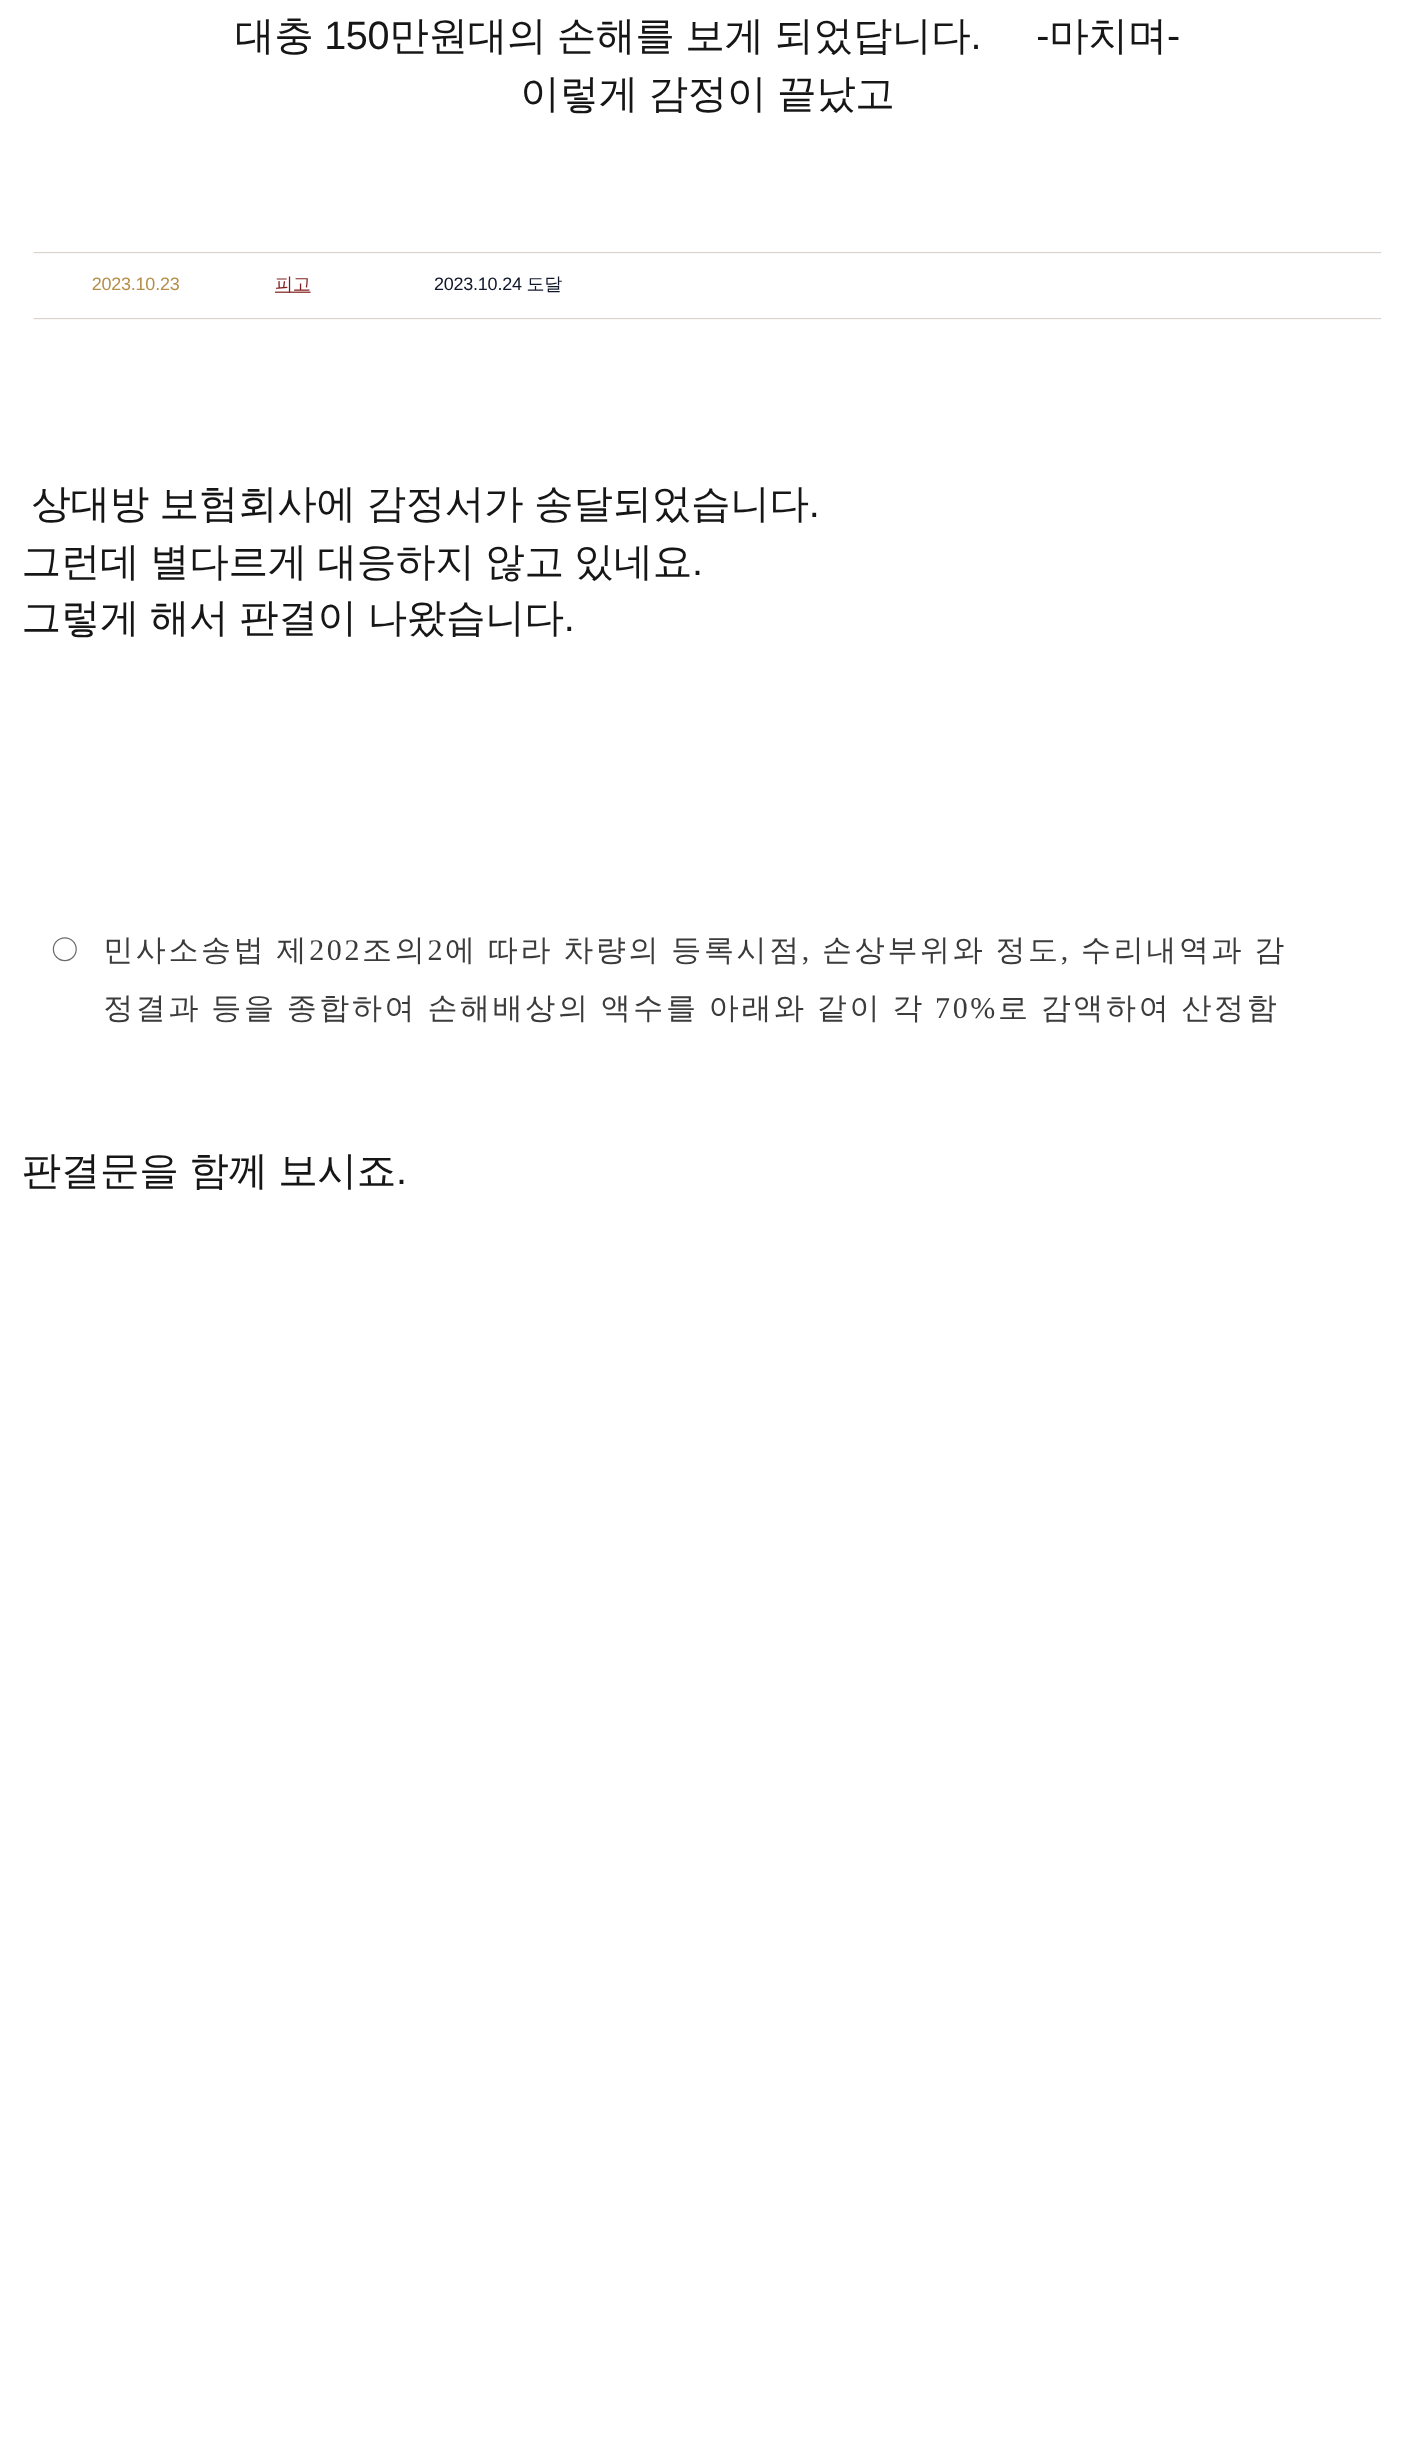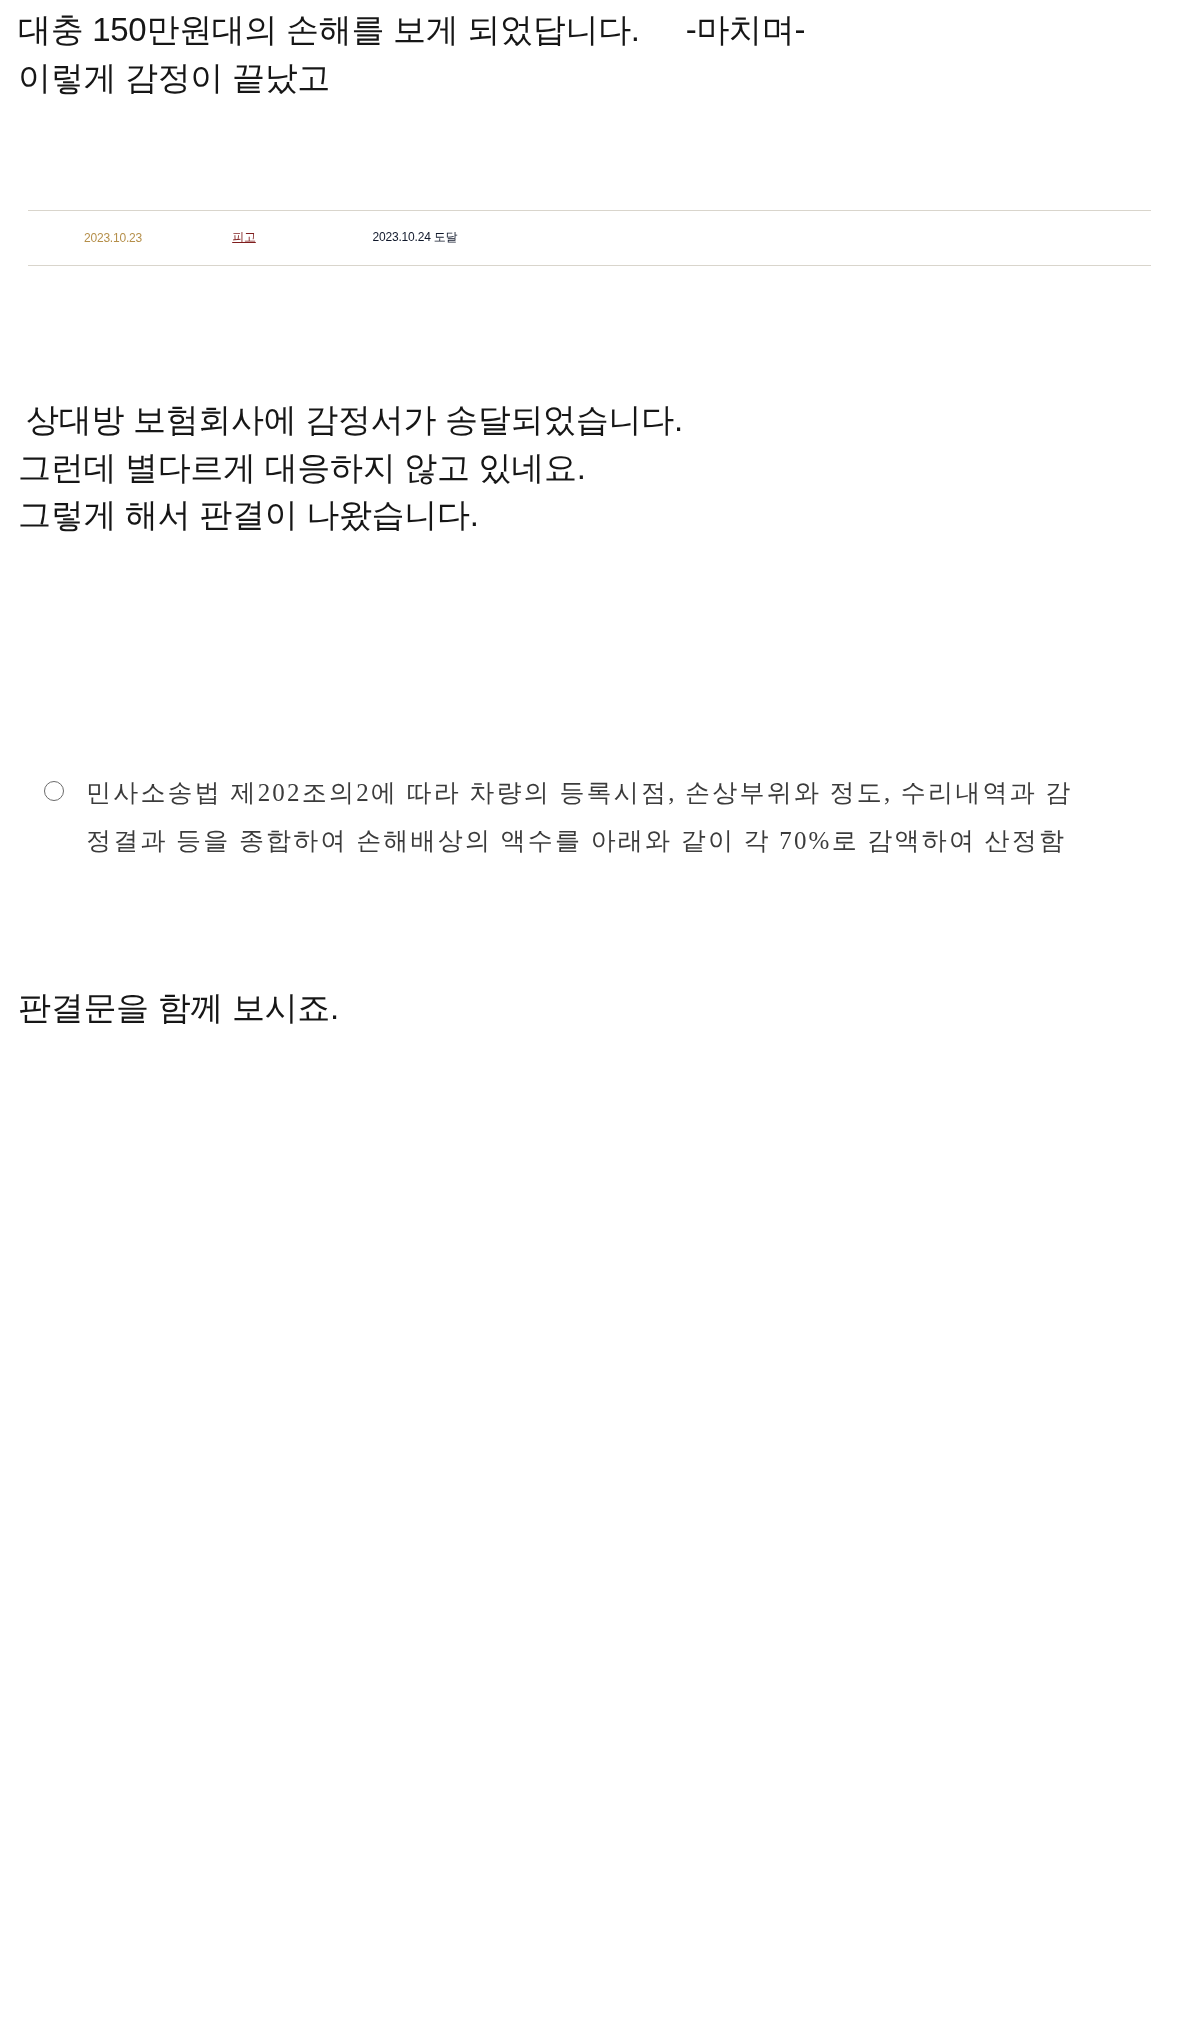--- a/index.html
+++ b/index.html
@@ -30,36 +30,37 @@
     letter-spacing: -0.3px;
   }
   .para .spacer-gap {
     display: inline-block;
     width: 46px;
   }
 
   
   .block-top {
     padding-top: 6px;
+    text-align: center;
   }
   .block-top .line1 {
     white-space: nowrap;
   }
 
   
   .docket {
     margin: 108px 28px 0 28px;
     border-top: 1px solid #d9d5cc;
     border-bottom: 1px solid #d9d5cc;
     background: #ffffff;
     height: 54px;
     display: flex;
     align-items: center;
     font-family: "Liberation Sans", sans-serif;
-    font-size: 12px;
+    font-size: 15px;
     color: #b08d57;
     letter-spacing: -0.2px;
   }
   .docket .d-date {
     width: 170px;
     text-align: center;
     color: #b58f4a;
   }
   .docket .d-party {
     width: 92px;
@@ -121,21 +122,21 @@
   .block-bottom .l-b { }
   .quote {
     font-weight: bold;
     text-decoration: underline;
     text-underline-offset: 5px;
   }
   .block-bottom .l-c {
     margin-top: 2px;
   }
   .block-tail {
-    margin-top: 120px;
+    margin-top: 88px;
     padding-bottom: 18px;
   }
 </style>
 </head>
 <body>
 
 <div class="page">
 
   <div class="para block-top">
     <div class="line1"><span>대충 150만원대의 손해를 보게 되었답니다.</span><span class="spacer-gap"></span><span>-마치며-</span></div>

